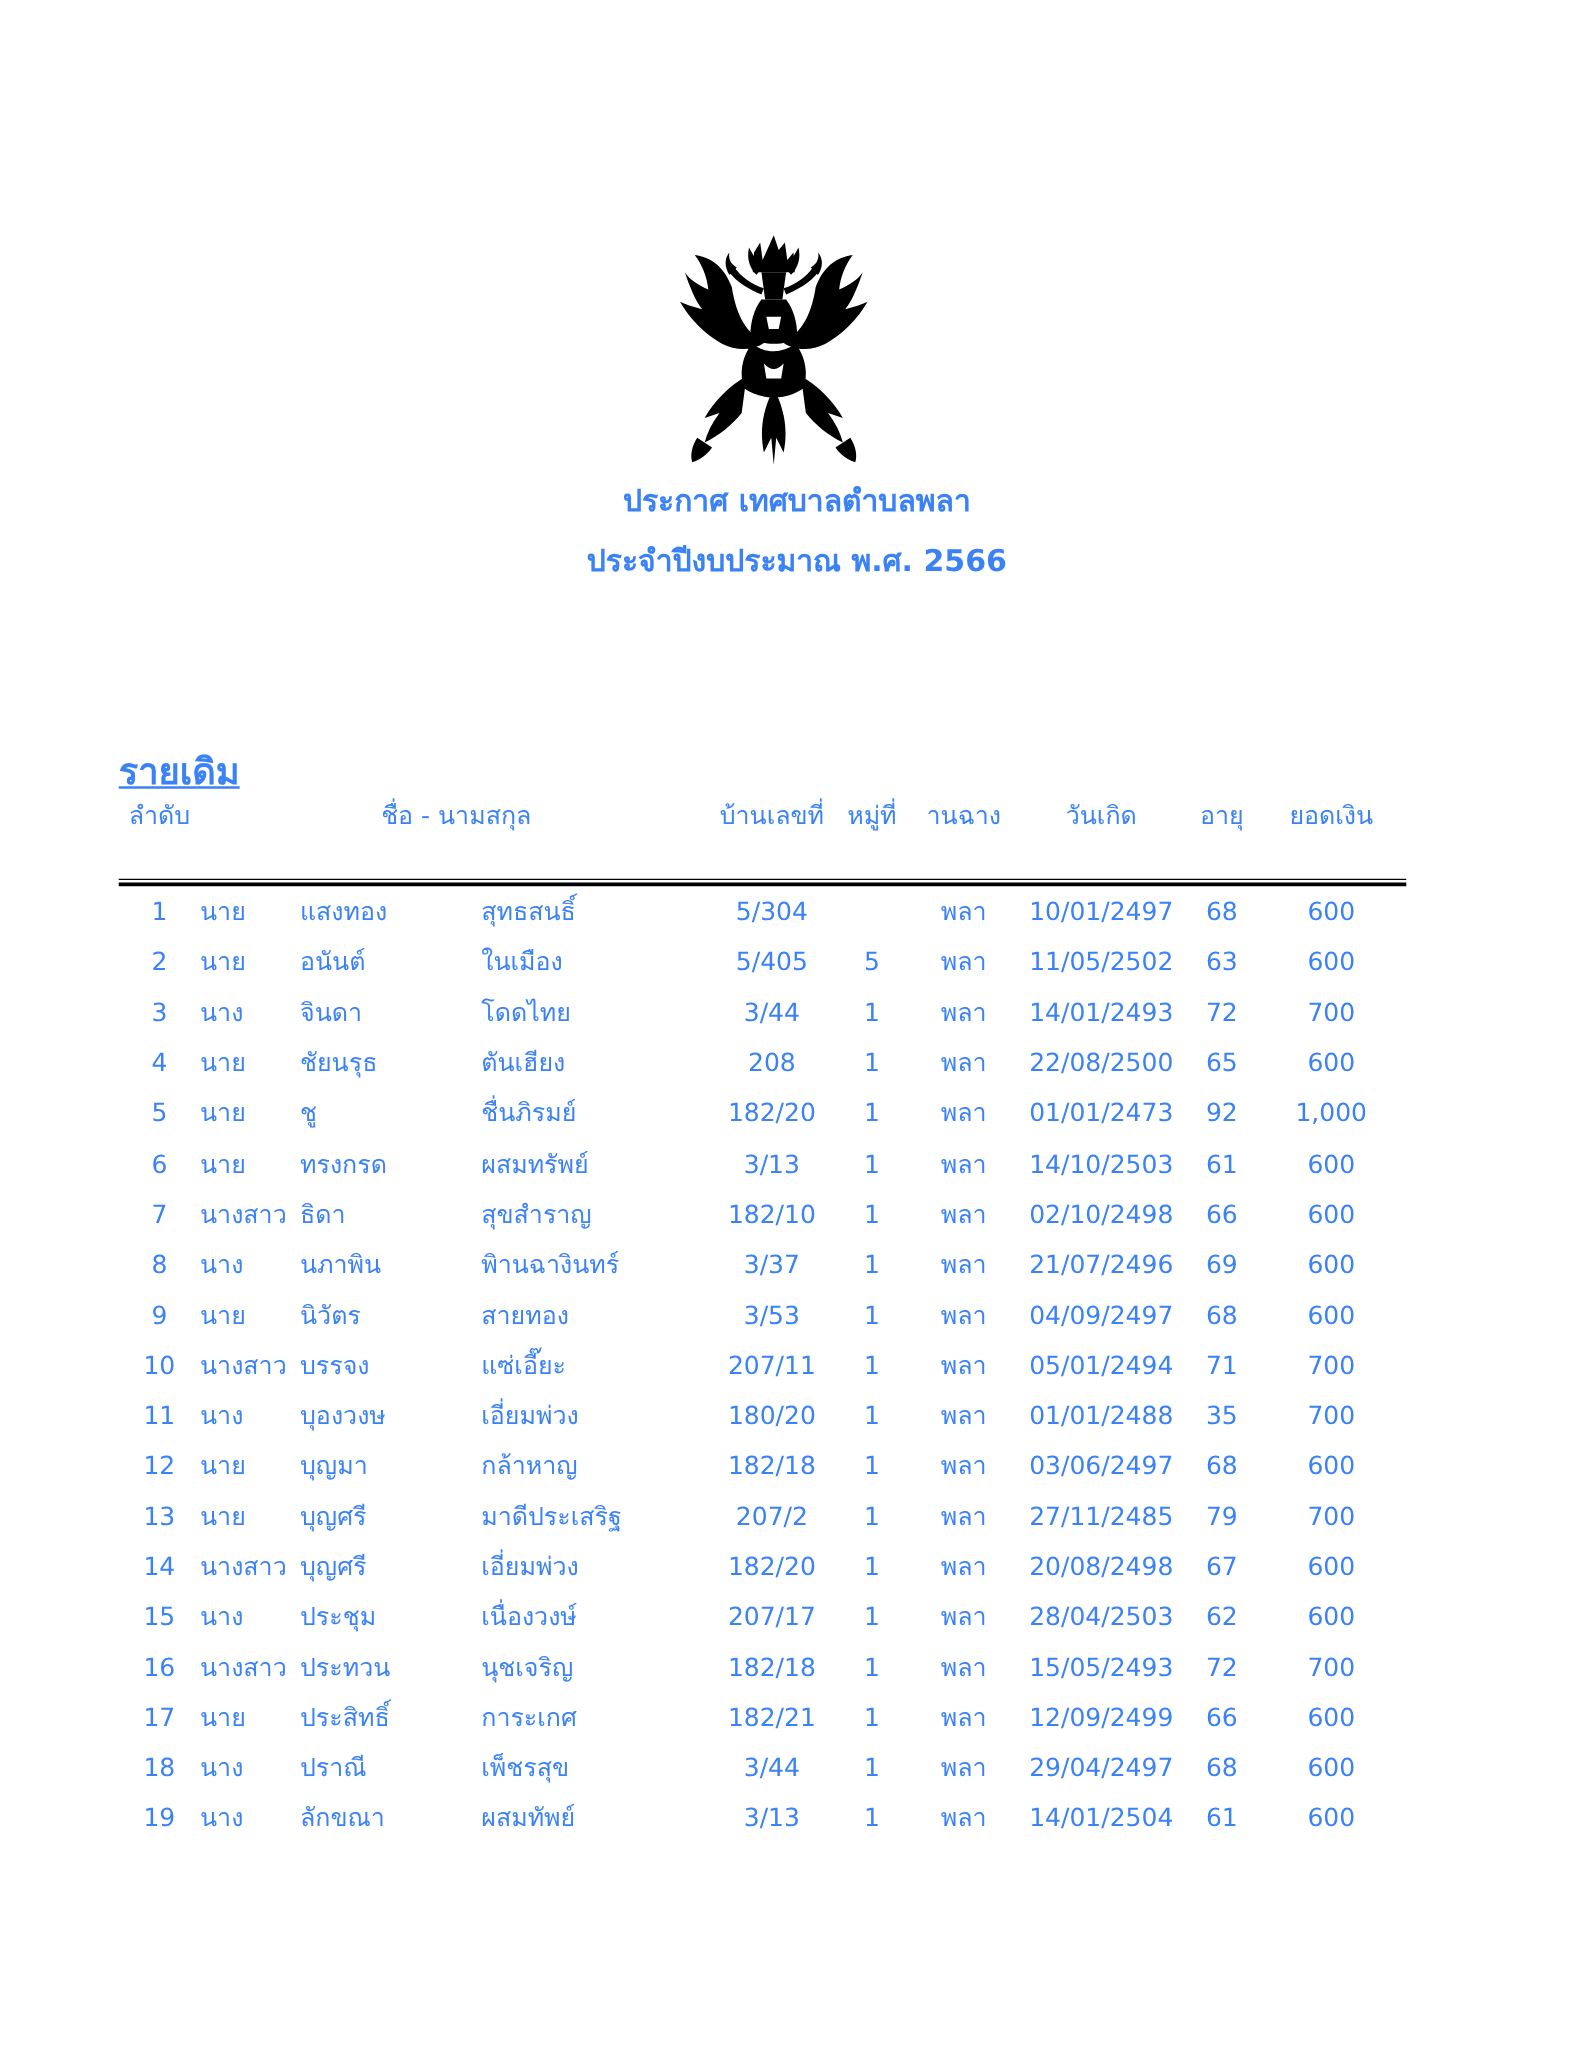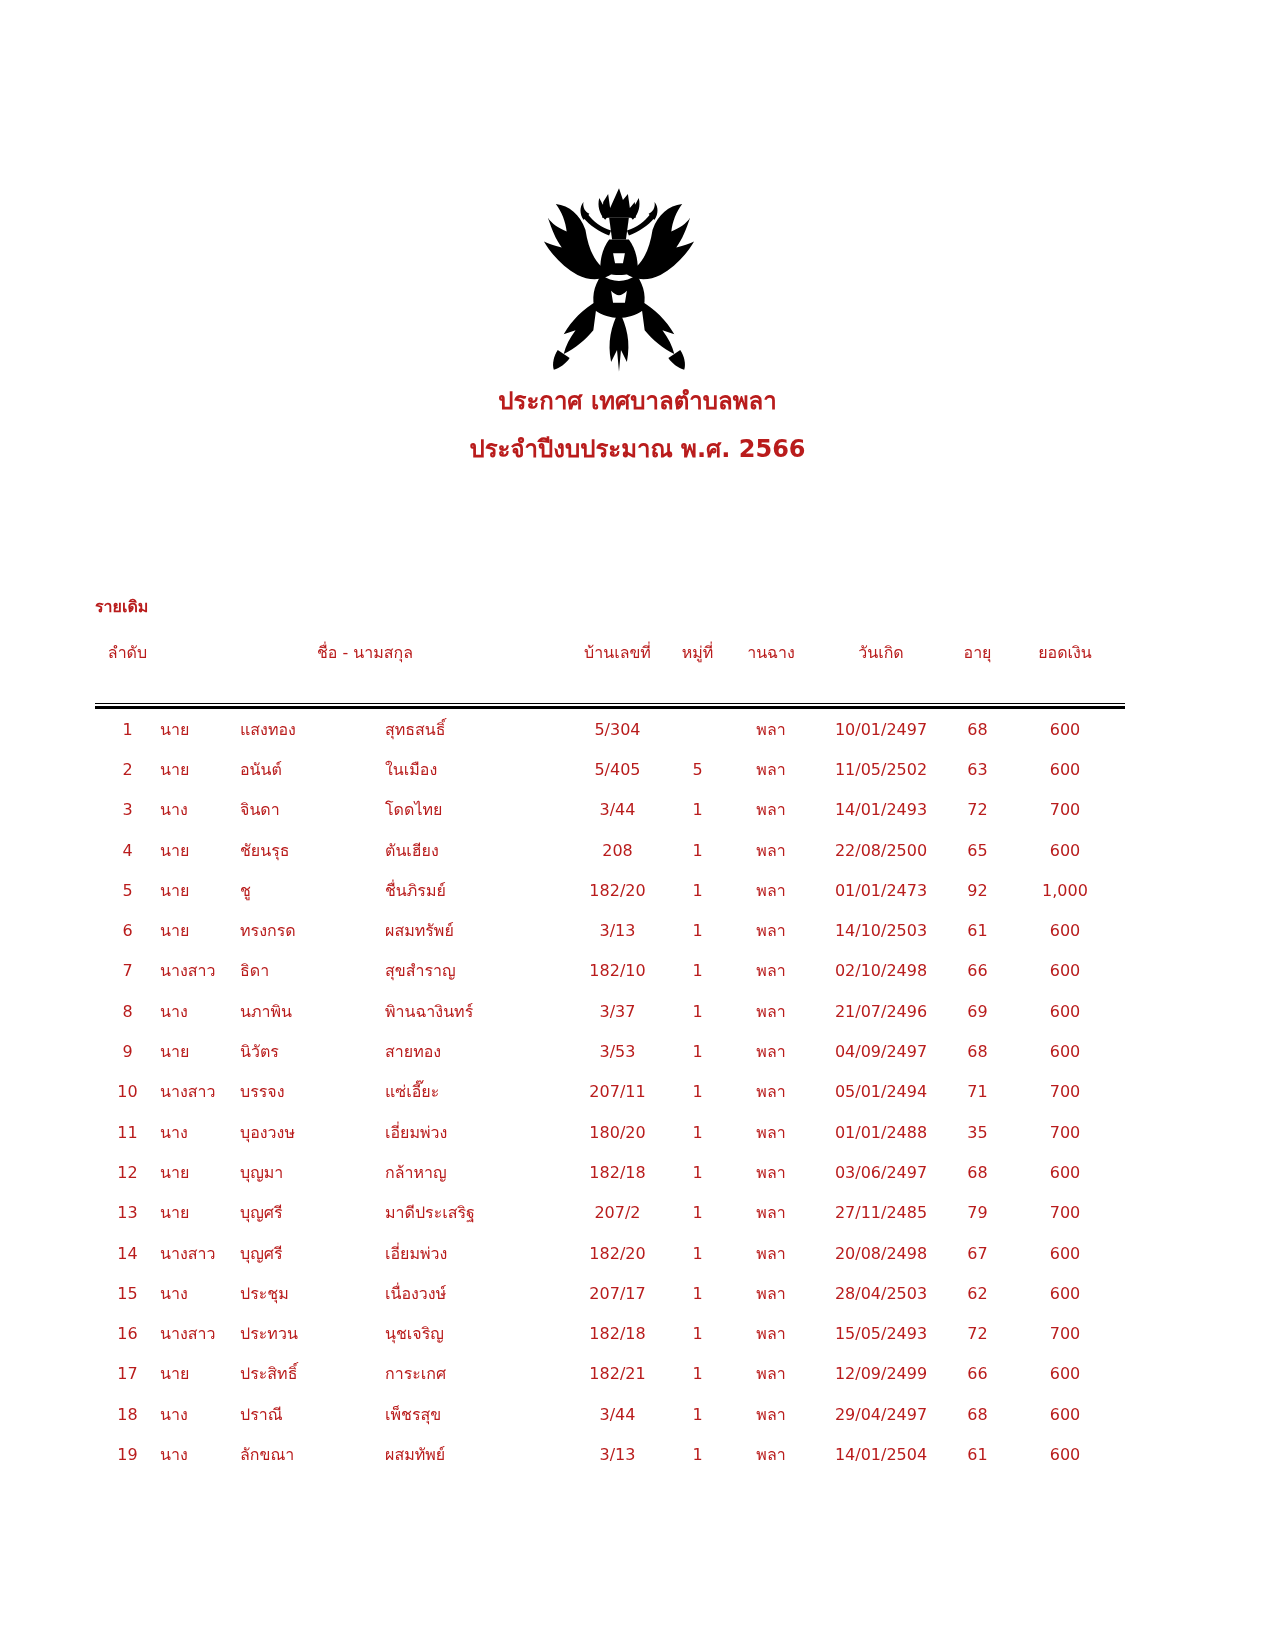--- a/index.html
+++ b/index.html
@@ -1,21 +1,21 @@
 <!DOCTYPE html>
 <html><head>
 <meta charset="utf-8">
 <style>
   html,body { margin:0; padding:0; background:#ffffff; }
   .page {
     position:relative;
     width:1275px;
     height:1650px;
     background:#ffffff;
-    color:#b91c1c;
+    color:#3b82f6;
     font-family:"DejaVu Sans", sans-serif;
     overflow:hidden;
   }
   .emblem {
     position:absolute;
     left:540px;
     top:183px;
     width:158px;
     height:192px;
   }
@@ -27,29 +27,30 @@
     width:100%;
     text-align:center;
     font-weight:bold;
     font-size:24px;
   }
   .tline { height:48px; line-height:48px; white-space:pre; }
   .section-label {
     position:absolute;
     left:95px;
     top:594px;
-    font-size:16px;
+    font-size:29px;
     font-weight:bold;
+    text-decoration:underline;
   }
   .doc-table {
     position:absolute;
     left:95px;
     top:632px;
     width:1030px;
-    font-size:16px;
+    font-size:20px;
   }
   .thead {
     display:grid;
     grid-template-columns:65px 410px 95px 65px 82px 138px 55px 120px;
     align-items:center;
     height:40px;
   }
   .thead .cell { text-align:center; white-space:nowrap; }
   .rule {
     margin-top:31px;

